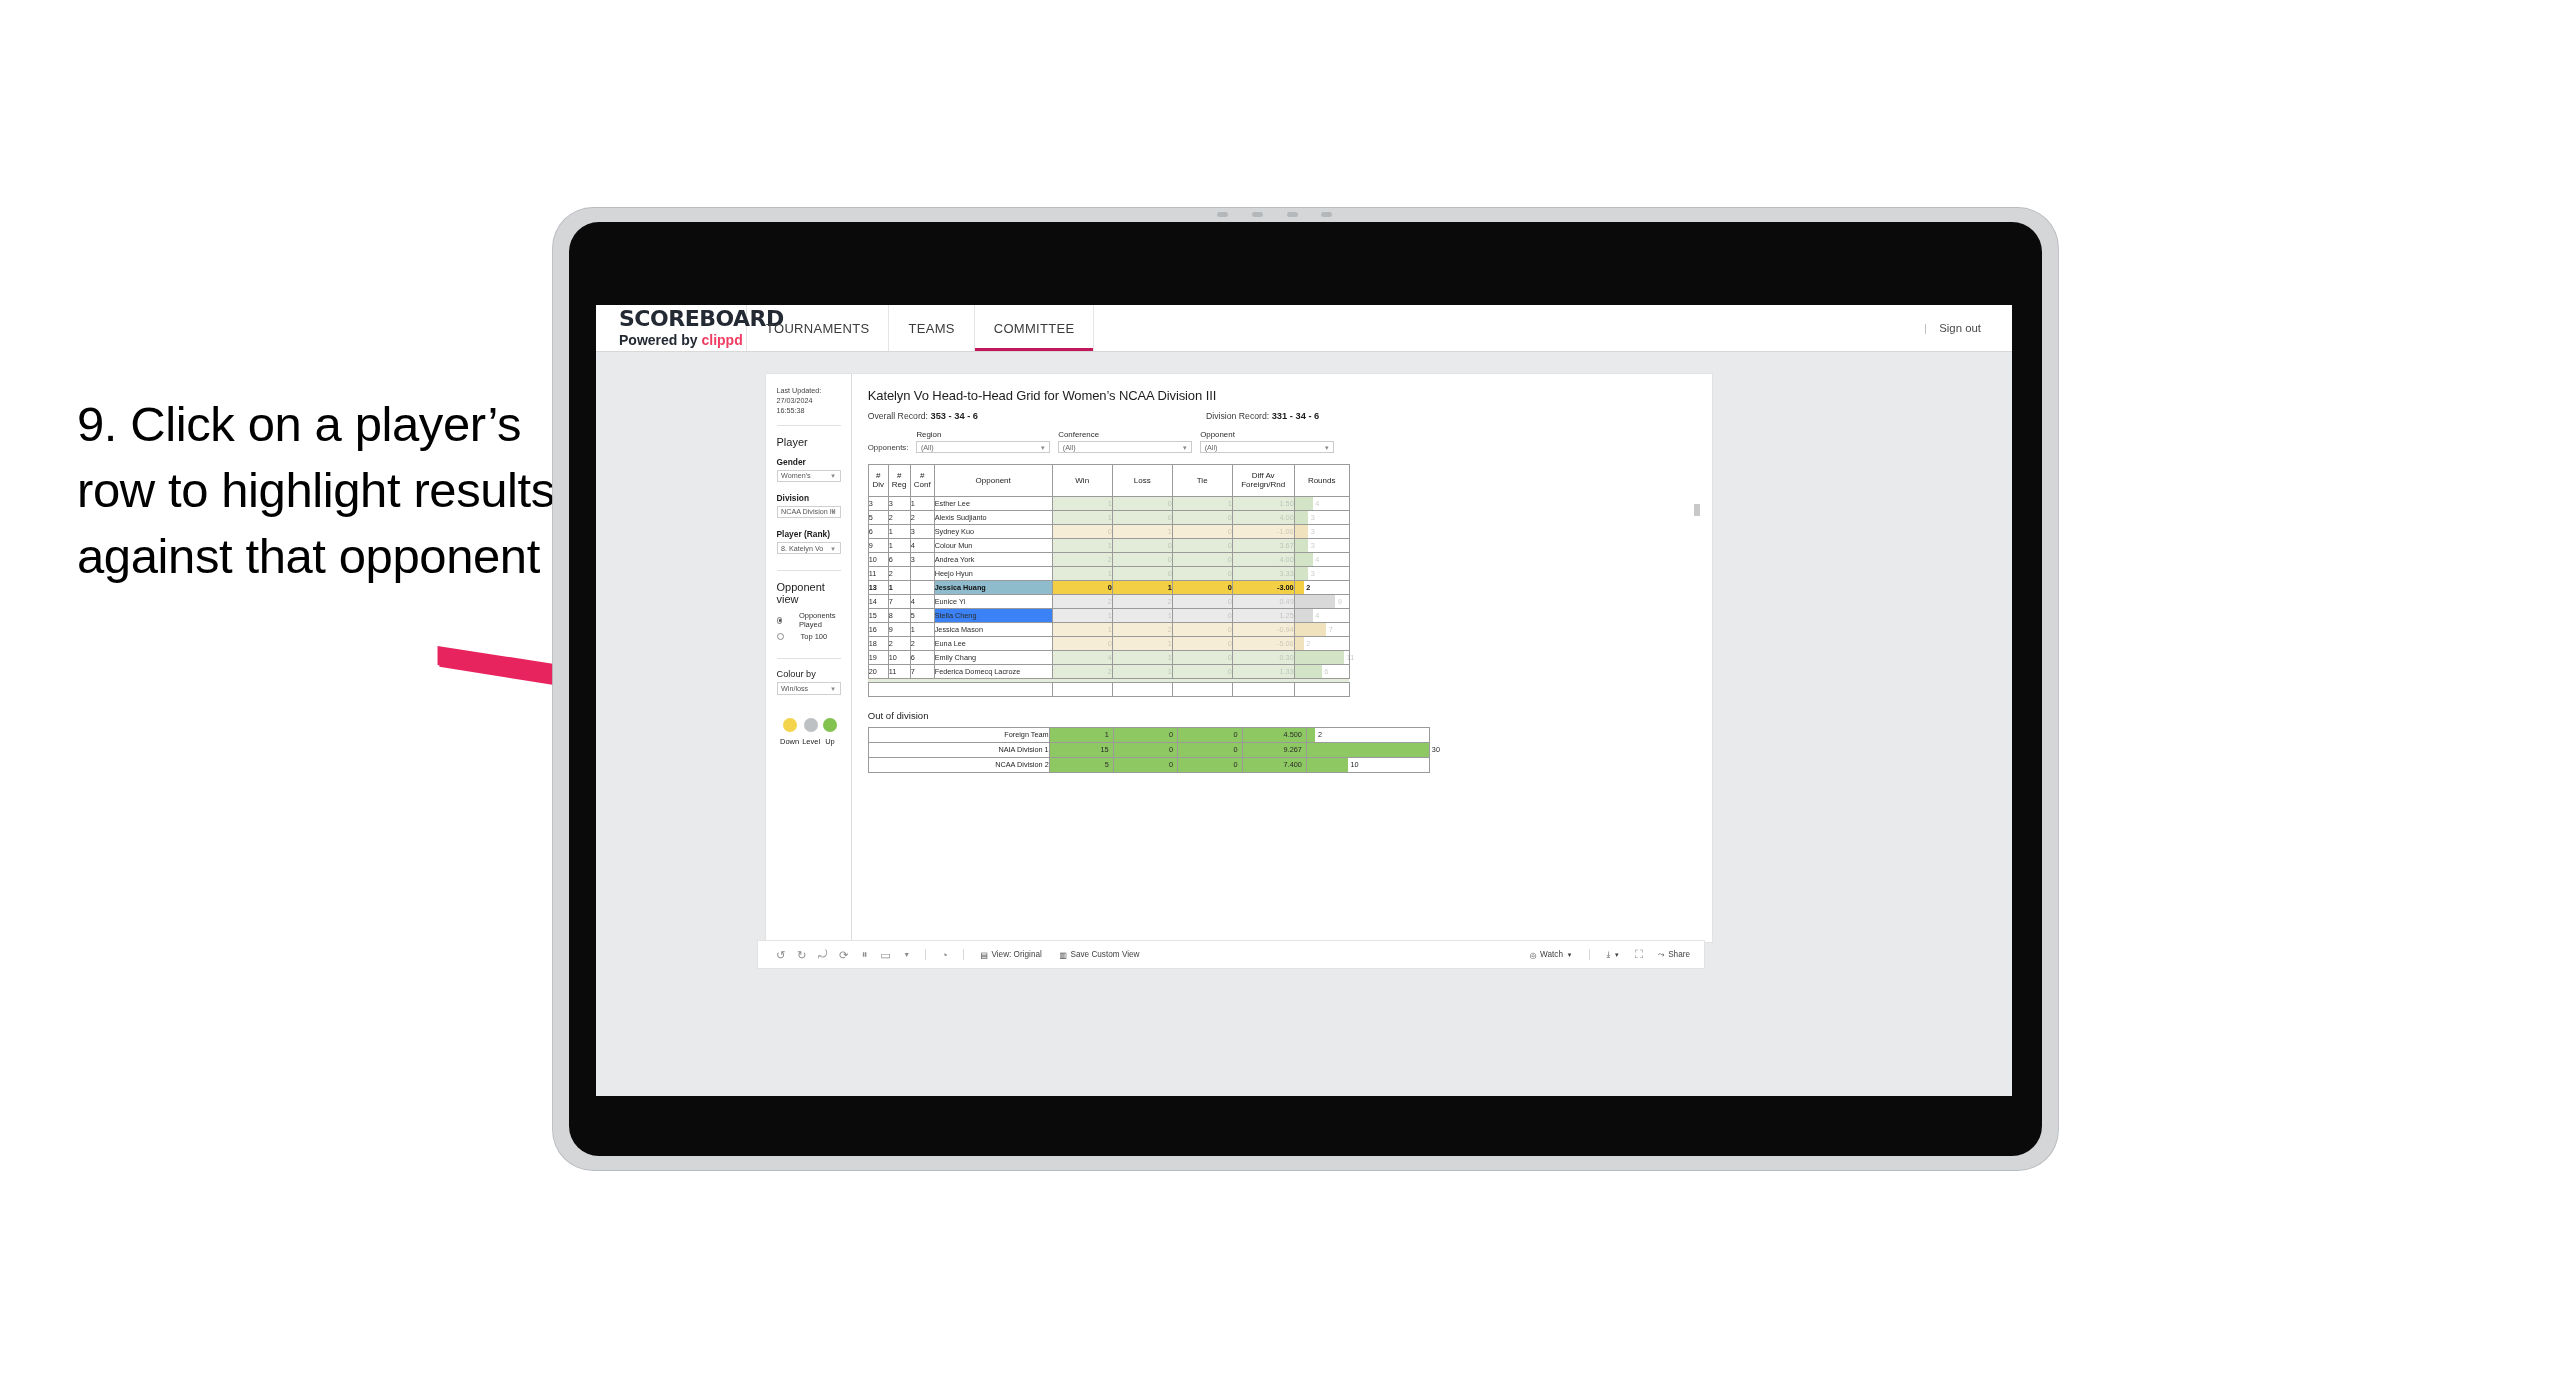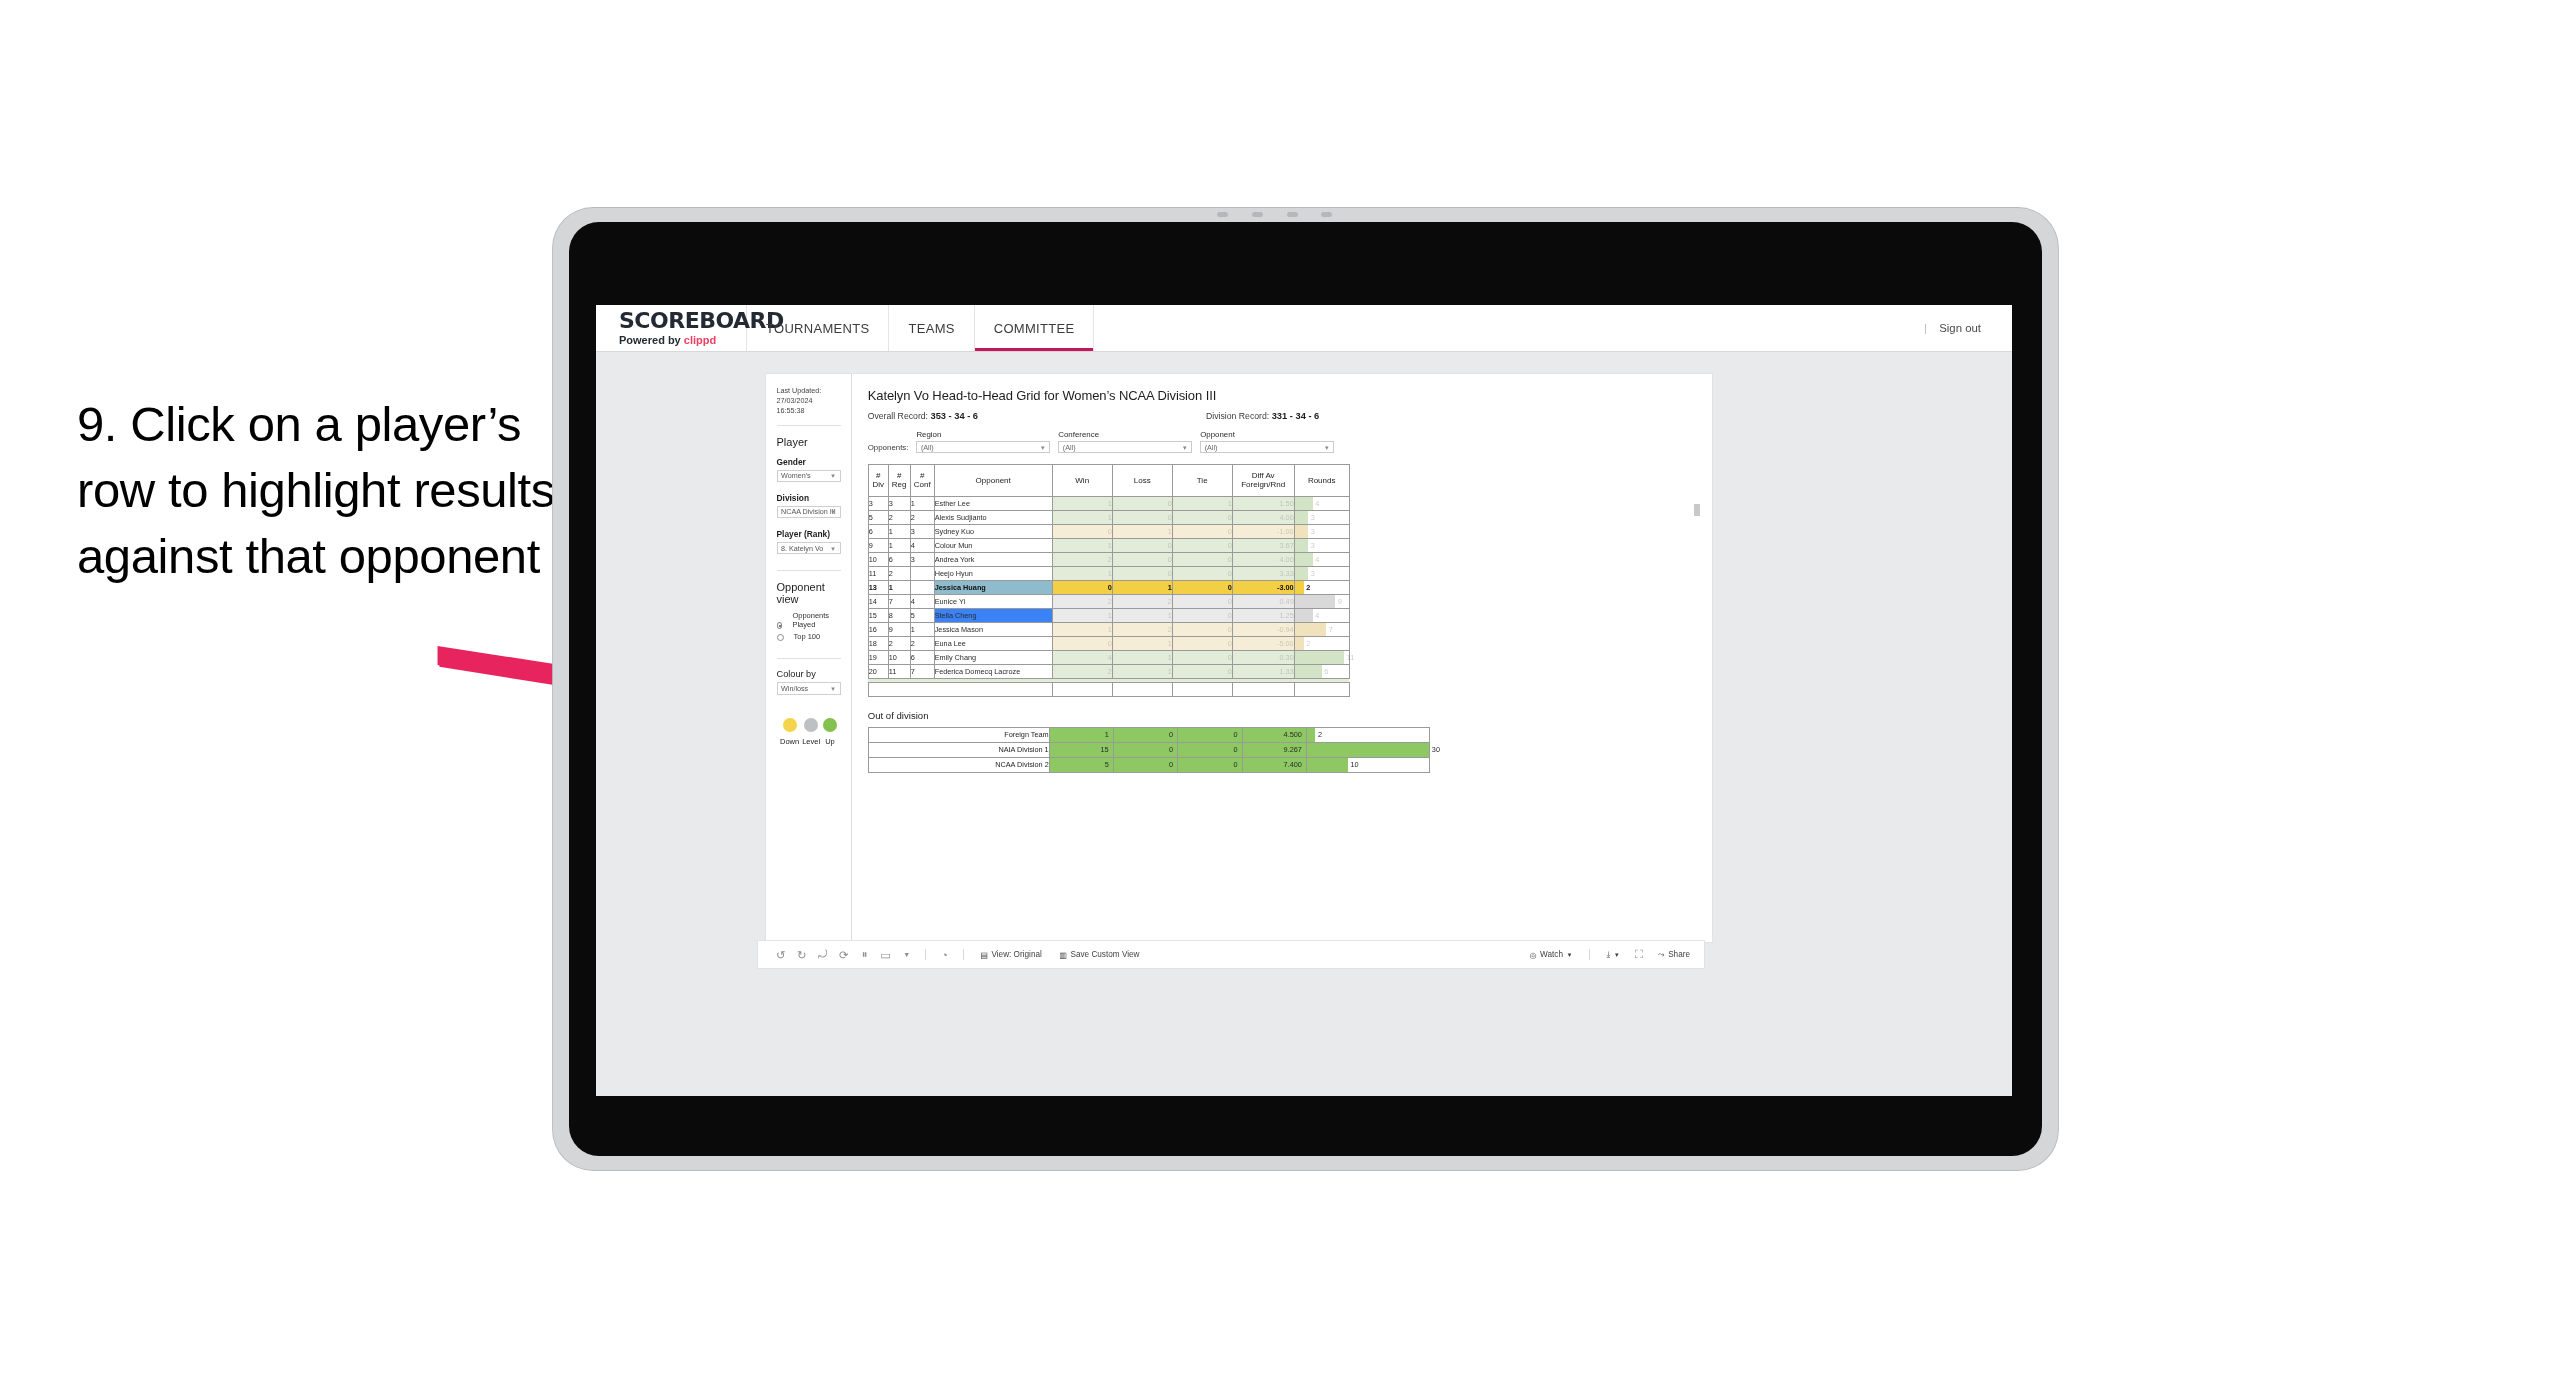--- a/index.html
+++ b/index.html
@@ -37,21 +37,21 @@
   
   #screen{
     position:absolute;left:596px;top:305px;width:1416px;height:791px;
     background:#e9eaec;overflow:hidden;
   }
 
   
   .topnav{height:46px;background:#fff;border-bottom:0.9px solid #d8d8d8;display:flex;align-items:stretch;position:relative;}
   .brandbox{width:151px;display:flex;flex-direction:column;justify-content:center;padding-left:23px;box-sizing:border-box;border-right:0.9px solid #e4e4e4;}
   .brand{font-family:"DejaVu Sans", sans-serif;font-weight:bold;font-size:22px;letter-spacing:-0.5px;color:#232a33;line-height:1;}
-  .brandsub{font-size:11px;color:#232a33;margin-top:2.6px;font-weight:600;}
+  .brandsub{font-size:14px;color:#232a33;margin-top:2.6px;font-weight:600;}
   .brandsub .ac{color:#ef3d63;font-weight:bold;}
   .tnitem{display:flex;align-items:center;padding:0 19px;font-size:13px;color:#3b3b3b;letter-spacing:0.3px;border-right:0.9px solid #e4e4e4;cursor:pointer;position:relative;}
   .tnitem.active::after{content:"";position:absolute;left:0;right:0;bottom:0;height:2.6px;background:#c2185b;}
   .signout{margin-left:auto;display:flex;align-items:center;padding-right:31px;font-size:11.4px;color:#4a4a4a;gap:12.2px;}
   .signout .bar{color:#bcbcbc;}
 
   
   .subnav{height:31px;background:#fbfbfb;border-bottom:0.9px solid #dddddd;display:flex;align-items:center;padding-left:19px;gap:0;}
   .subitem{font-size:10.8px;color:#4c4c4c;letter-spacing:0.3px;padding:0 15px;cursor:pointer;}
   .subitem.active{color:#ef4266;}
@@ -62,21 +62,21 @@
     position:absolute;left:170px;top:22px;width:946px;height:568px;background:#fff;
     box-shadow:0 0 0 0.9px #e2e2e2;display:flex;
   }
   .sidebar{width:86px;border-right:0.9px solid #dcdcdc;padding:12.2px 10.5px 0 10.5px;box-sizing:border-box;}
   .lastupd{font-size:7.2px;color:#444;line-height:1.35;}
   .hr{height:0.9px;background:#e0e0e0;margin:9.6px 0 10.5px 0;}
   .secttl{font-size:11px;color:#1c1c1c;margin-bottom:8.7px;}
   .flabel{font-size:8.4px;color:#1c1c1c;margin-bottom:2.6px;font-weight:600;}
   .sel{height:12.2px;border:0.9px solid #cfcfcf;background:#fff;font-size:7.2px;color:#555;display:flex;align-items:center;padding:0 3.5px;box-sizing:border-box;position:relative;margin-bottom:11.4px;}
   .sel .car{position:absolute;right:3.5px;font-size:6.1px;color:#8a8a8a;}
-  .radio{display:flex;align-items:flex-end;gap:10px;font-size:7.5px;color:#333;margin-bottom:2.6px;}
+  .radio{display:flex;align-items:center;gap:17px;font-size:7.5px;color:#333;margin-bottom:2.6px;}
   .rc{width:7px;height:7px;border-radius:50%;border:0.9px solid #8c8c8c;box-sizing:border-box;position:relative;background:#fff;}
   .rc.on::after{content:"";position:absolute;left:1.3px;top:1.3px;width:2.6px;height:2.6px;border-radius:50%;background:#444;}
   .legend{display:flex;justify-content:space-between;margin-top:23px;padding:0 3.5px;}
   .lgcol{display:flex;flex-direction:column;align-items:center;gap:5px;}
   .dot{width:14px;height:14px;border-radius:50%;}
   .lgtxt{font-size:7.5px;color:#232323;}
 
   .main{flex:1;padding:14px 14px 0 15.7px;box-sizing:border-box;position:relative;}
   .h1{font-size:13px;color:#1d1d1d;letter-spacing:-0.1px;}
   .recs{margin-top:7.9px;display:flex;font-size:8.7px;color:#3a3a3a;}

